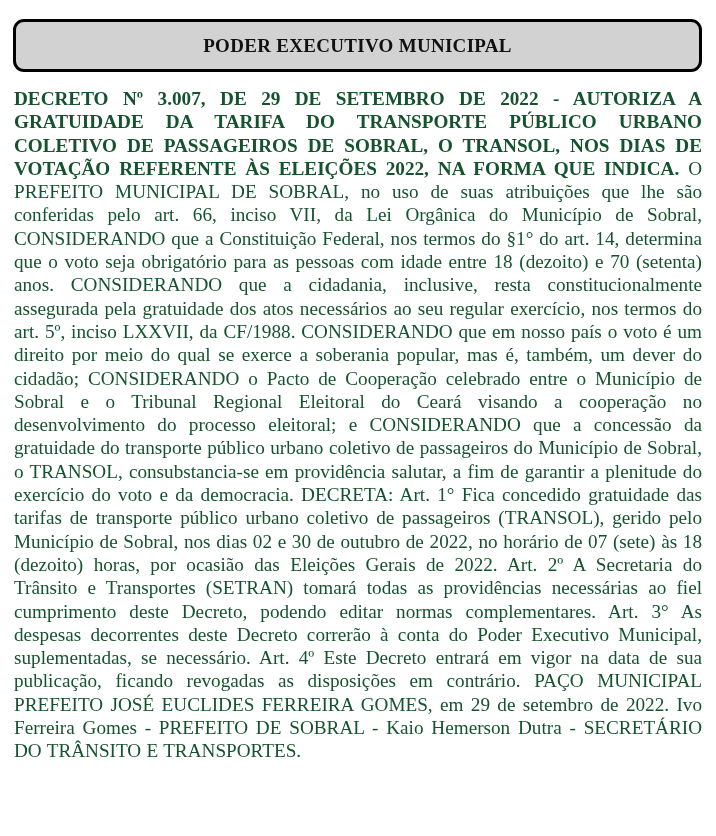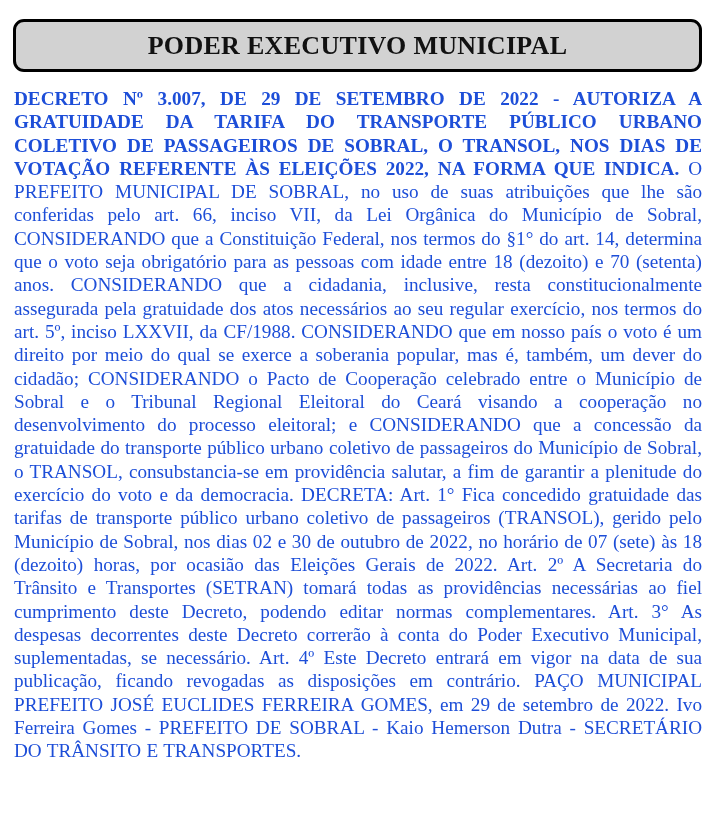--- a/index.html
+++ b/index.html
@@ -21,31 +21,31 @@
     background: #d2d2d2;
     border: 3px solid #000000;
     border-radius: 11px;
     display: flex;
     align-items: center;
     justify-content: center;
     box-sizing: content-box;
   }
   .masthead-title {
     font-weight: bold;
-    font-size: 26px;
+    font-size: 19px;
     letter-spacing: 0.3px;
     color: #111111;
     white-space: nowrap;
   }
   .decree {
     margin: 15px 14px 0 14px;
     font-size: 19.2px;
     line-height: 23.3px;
     text-align: justify;
-    color: #1d4ed8;
+    color: #14532d;
     word-spacing: 0.5px;
   }
   .decree-heading {
     font-weight: bold;
   }
   .decree-body {
     font-weight: normal;
   }
 </style>
 </head>

